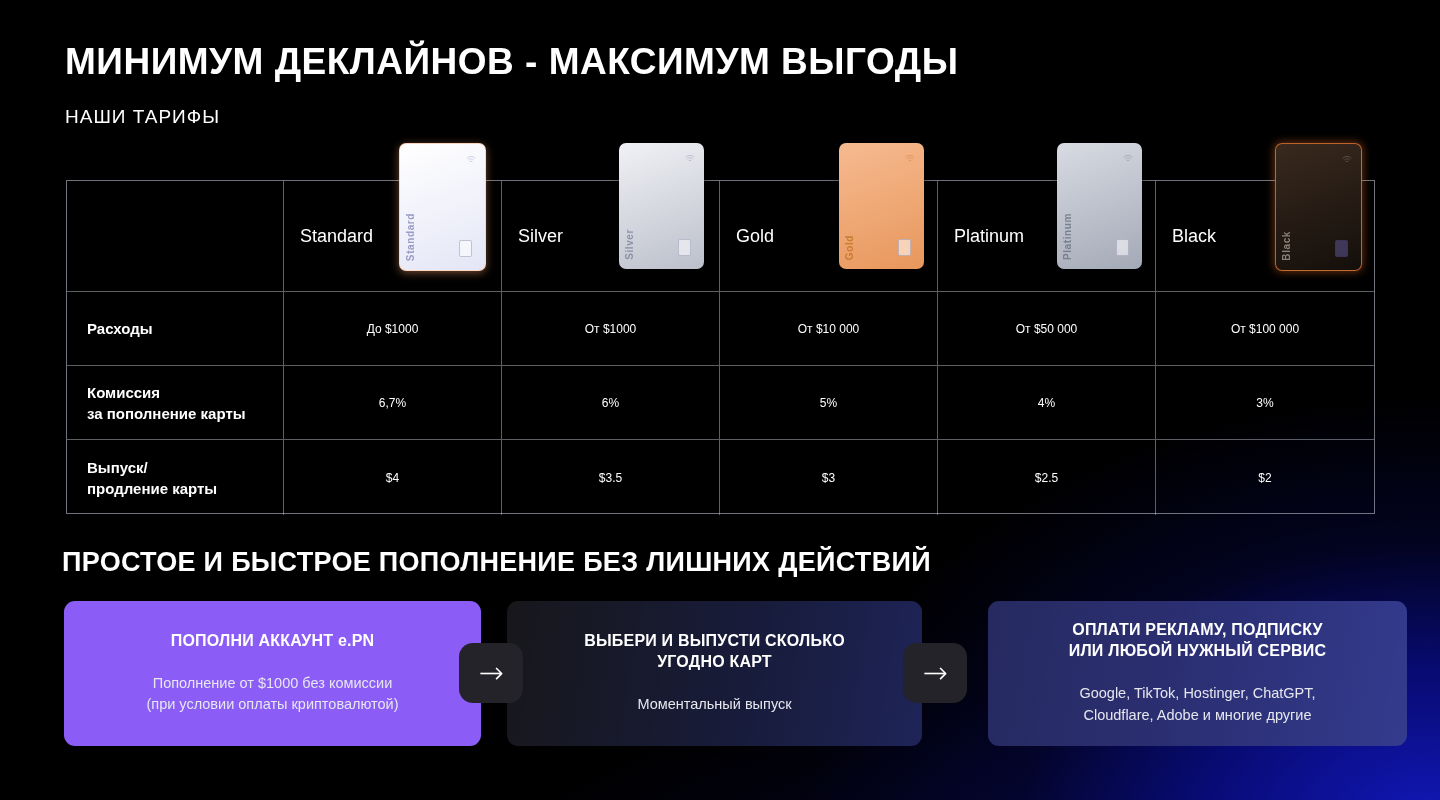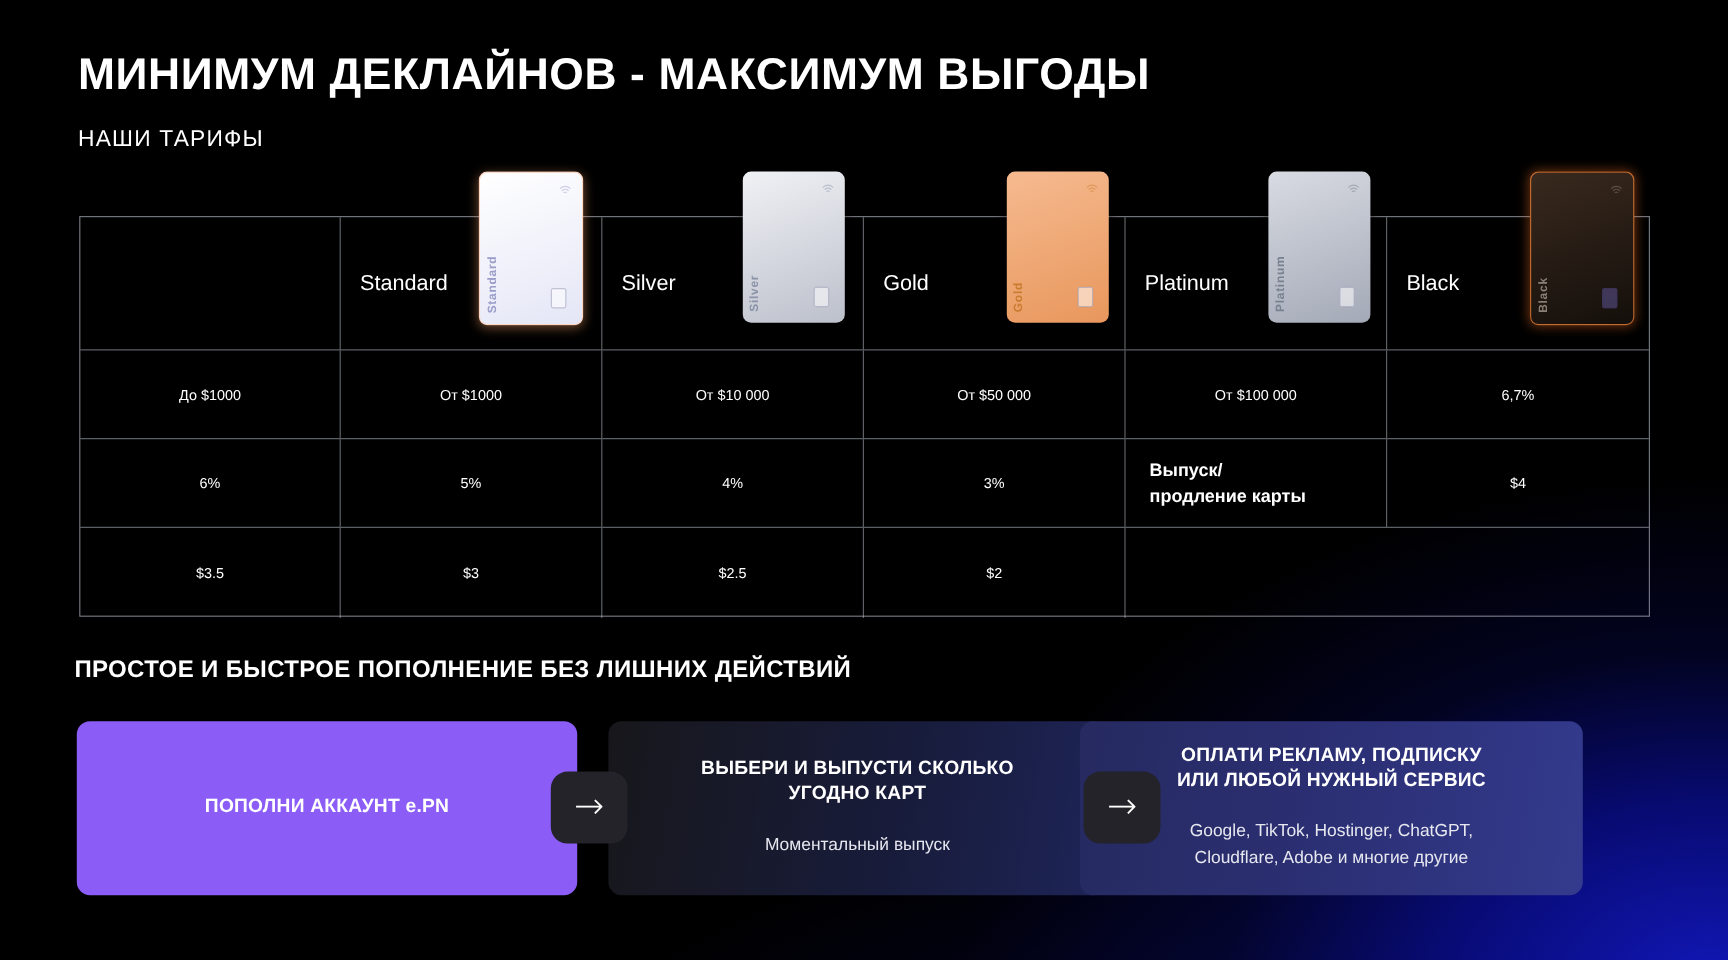--- a/index.html
+++ b/index.html
@@ -55,30 +55,30 @@
     border:1px solid rgba(255,205,175,.8);box-shadow:0 2px 9px rgba(248,160,105,.45);color:#9a9cc9;}
   .card-silver{left:552px;background:linear-gradient(160deg,#f0f1f5 0%,#bcc0cb 100%);color:#8b93a8;}
   .card-gold{left:772px;background:linear-gradient(160deg,#f6ba90 0%,#e8975c 100%);color:#c97c2f;}
   .card-platinum{left:990px;background:linear-gradient(160deg,#d8dbe2 0%,#a4a9b7 100%);color:#79818f;}
   .card-black{left:1208px;background:linear-gradient(160deg,#39291e 0%,#140f0b 100%);
     border:1px solid rgba(255,135,55,.7);box-shadow:0 0 9px 1px rgba(255,120,40,.4);color:#8b8078;}
   .card-black .card-chip{background:rgba(95,85,150,.55);border-color:rgba(60,50,90,.6);}
   
   .steps-heading{
     position:absolute;left:62px;top:547px;
-    font-size:20px;font-weight:900;letter-spacing:.3px;
+    font-size:27px;font-weight:900;letter-spacing:.3px;
   }
   .step{
     position:absolute;top:601px;height:145px;border-radius:11px;box-sizing:border-box;
     display:flex;flex-direction:column;align-items:center;justify-content:center;
     text-align:center;gap:21px;padding:0 24px;
   }
   .step-1{left:64px;width:417px;background:#8b5cf6;}
   .step-2{left:507px;width:415px;background:linear-gradient(100deg,#17171b 0%,#181c3c 60%,#1e2458 100%);}
-  .step-3{left:900px;width:419px;background:linear-gradient(100deg,#262a60 0%,#2c3076 55%,#343b8e 100%);}
+  .step-3{left:988px;width:419px;background:linear-gradient(100deg,#262a60 0%,#2c3076 55%,#343b8e 100%);}
   .step-title{font-size:16px;font-weight:700;letter-spacing:.2px;line-height:1.3;white-space:pre-line;}
   .step-desc{font-size:14.5px;font-weight:400;color:#e6e7ef;line-height:1.5;white-space:pre-line;}
   .arrow-btn{
     position:absolute;top:643px;width:64px;height:60px;border-radius:14px;
     background:#232329;border:none;color:#fff;z-index:2;cursor:pointer;
     display:flex;align-items:center;justify-content:center;
     font-size:30px;font-weight:300;line-height:1;padding:0;
     font-family:"DejaVu Sans",sans-serif;
   }
   .arrow-1{left:459px;}
@@ -92,26 +92,29 @@
 
 <div class="ttable">
 
   <div class="cell head"></div>
   <div class="cell head">Standard</div>
   <div class="cell head">Silver</div>
   <div class="cell head">Gold</div>
   <div class="cell head">Platinum</div>
   <div class="cell head">Black</div>
 
+  <div class="cell rowlabel">Расходы</div>
   <div class="cell val">До $1000</div>
   <div class="cell val">От $1000</div>
   <div class="cell val">От $10 000</div>
   <div class="cell val">От $50 000</div>
   <div class="cell val">От $100 000</div>
 
+  <div class="cell rowlabel">Комиссия
+за пополнение карты</div>
   <div class="cell val">6,7%</div>
   <div class="cell val">6%</div>
   <div class="cell val">5%</div>
   <div class="cell val">4%</div>
   <div class="cell val">3%</div>
 
   <div class="cell rowlabel">Выпуск/
 продление карты</div>
   <div class="cell val">$4</div>
   <div class="cell val">$3.5</div>
@@ -163,20 +166,22 @@
         </svg></span>
     <span class="card-vert">Black</span>
     <span class="card-chip"></span>
   </div>
 </div>
 
 <div class="steps-heading">ПРОСТОЕ И БЫСТРОЕ ПОПОЛНЕНИЕ БЕЗ ЛИШНИХ ДЕЙСТВИЙ</div>
 
 <div class="step step-1">
   <div class="step-title">ПОПОЛНИ АККАУНТ e.PN</div>
+  <div class="step-desc">Пополнение от $1000 без комиссии
+(при условии оплаты криптовалютой)</div>
 </div>
 <div class="step step-2">
   <div class="step-title">ВЫБЕРИ И ВЫПУСТИ СКОЛЬКО
 УГОДНО КАРТ</div>
   <div class="step-desc">Моментальный выпуск</div>
 </div>
 <div class="step step-3">
   <div class="step-title">ОПЛАТИ РЕКЛАМУ, ПОДПИСКУ
 ИЛИ ЛЮБОЙ НУЖНЫЙ СЕРВИС</div>
   <div class="step-desc">Google, TikTok, Hostinger, ChatGPT,

